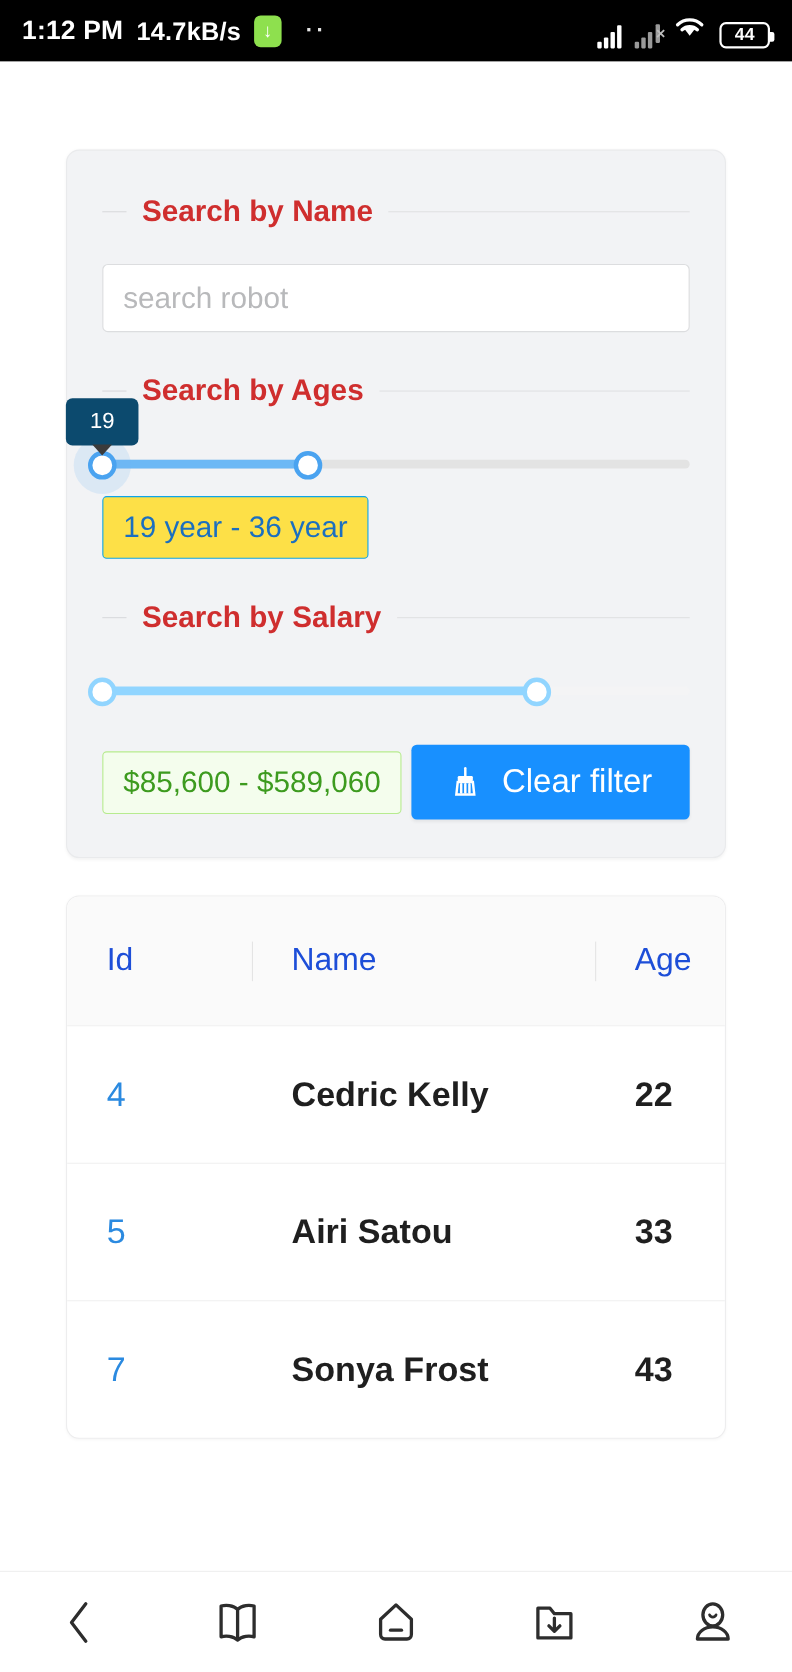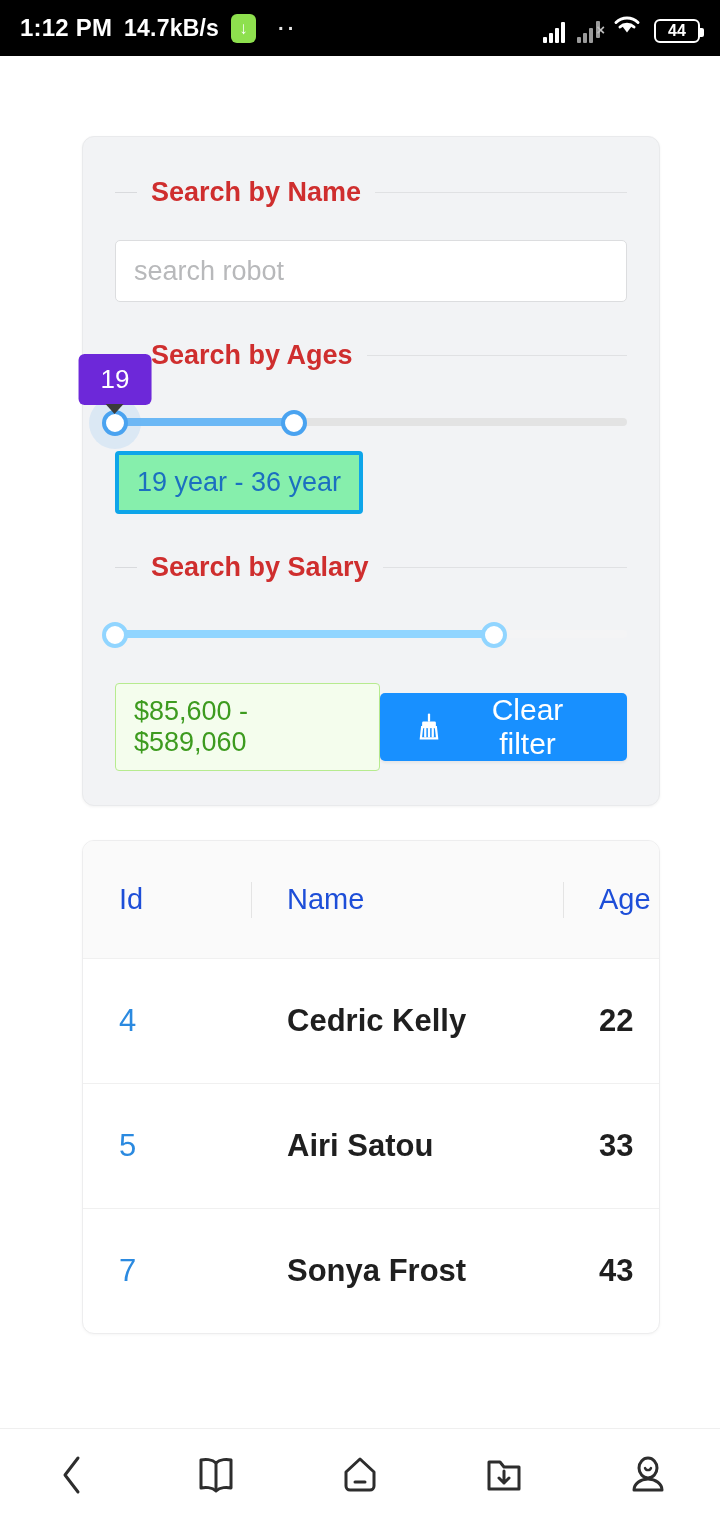--- a/index.html
+++ b/index.html
@@ -52,21 +52,21 @@
     position: absolute; top: 0; left: 2px; width: 52px; height: 46px;
     border: 4px solid #ffffff; border-radius: 2px;
   }
   .robot-eye { position: absolute; width: 7px; height: 7px; background: #fff; border-radius: 50%; top: 14px; }
   .eye-l { left: 13px; } .eye-r { left: 33px; }
   .robot-mouth { position: absolute; top: 29px; left: 13px; width: 22px; height: 4px; background: #fff; border-radius: 2px; }
   .robot-base { position: absolute; top: 54px; left: 2px; width: 52px; height: 5px; background: #ffffff; border-radius: 2px; }
   .app-title { color: #ffffff; font-size: 42px; font-weight: bold; letter-spacing: .3px; }
 
   
-  .content { position: relative; height: 1310px; background: #ffffff; padding-top: 80px; padding-left: 22px; }
+  .content { position: relative; height: 1310px; background: #ffffff; padding-top: 80px; }
 
   .card {
     margin: 0 60px; background: #f2f3f5; border: 1px solid #e9eaec;
     border-radius: 12px; box-shadow: 0 1px 3px rgba(0,0,0,.05);
   }
   .filter-card { padding: 40px 32px 34px; position: relative; }
 
   
   .legend-row { display: flex; align-items: center; gap: 14px; }
   .legend-dash { width: 22px; height: 1px; background: #d9dadd; flex: none; }
@@ -96,34 +96,34 @@
     position: absolute; top: 17px; width: 26px; height: 26px; margin-left: -13px;
     background: #ffffff; border: 4px solid #4aa3f0; border-radius: 50%;
   }
   .handle.light { border-color: #91d5ff; }
   .handle-halo {
     position: absolute; top: 4px; width: 52px; height: 52px; margin-left: -26px;
     background: rgba(115,185,245,.18); border-radius: 50%;
   }
   .tooltip {
     position: absolute; bottom: 46px; transform: translateX(-50%);
-    background: #6d28d9; color: #ffffff; font-size: 26px;
+    background: #0c4a6e; color: #ffffff; font-size: 20px;
     padding: 10px 22px; border-radius: 6px; white-space: nowrap;
   }
   .tooltip::after {
     content: ""; position: absolute; left: 50%; margin-left: -9px; bottom: -9px;
     border-left: 9px solid transparent; border-right: 9px solid transparent;
     border-top: 10px solid #3b3b3b;
   }
 
   .badge {
     display: inline-block; font-size: 27px; padding: 12px 18px;
     border-radius: 4px; line-height: 1.15;
   }
-  .badge-age { background: #86efac; border: 4px solid #0ea5e9; color: #1b6fc0; }
+  .badge-age { background: #fde047; border: 1px solid #0ea5e9; color: #1b6fc0; }
   .badge-salary { background: #f4fded; border: 1px solid #b7eb8f; color: #3d9b1f; }
 
   .row-between { display: flex; align-items: center; justify-content: space-between; margin-top: 20px; }
   .clear-btn {
     display: flex; align-items: center; gap: 18px;
     background: #1890ff; color: #ffffff; border: none; border-radius: 5px;
     height: 68px; padding: 0 34px; cursor: pointer;
     font-family: "Liberation Sans", sans-serif; font-size: 30px;
     box-shadow: 0 2px 3px rgba(0,0,0,.06);
   }

